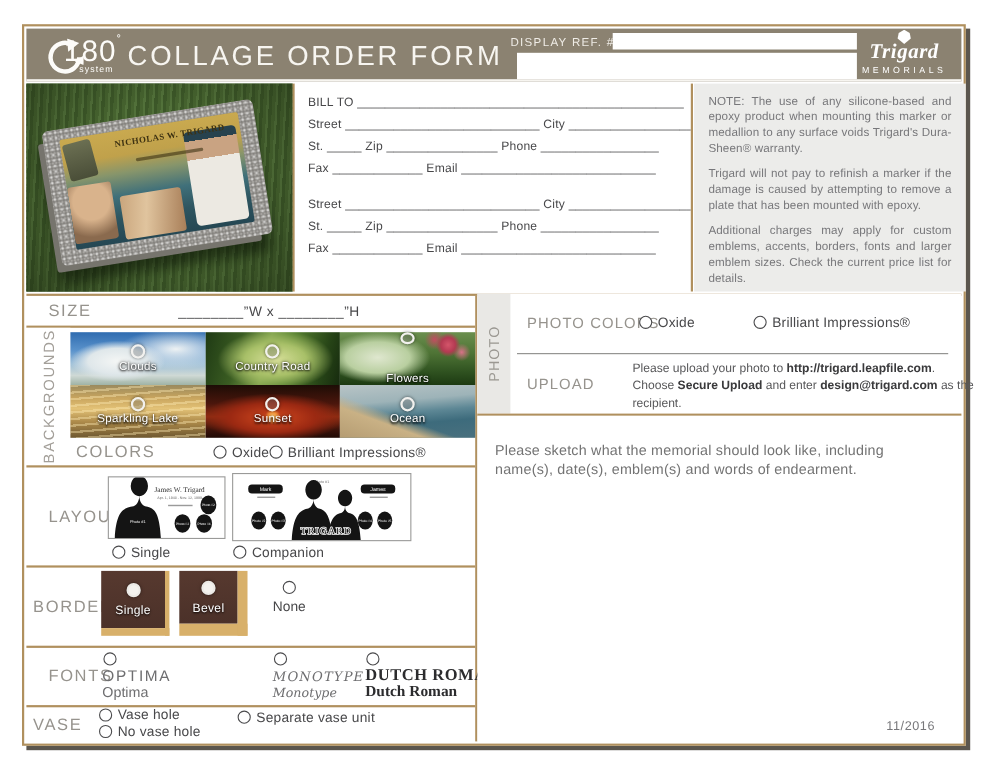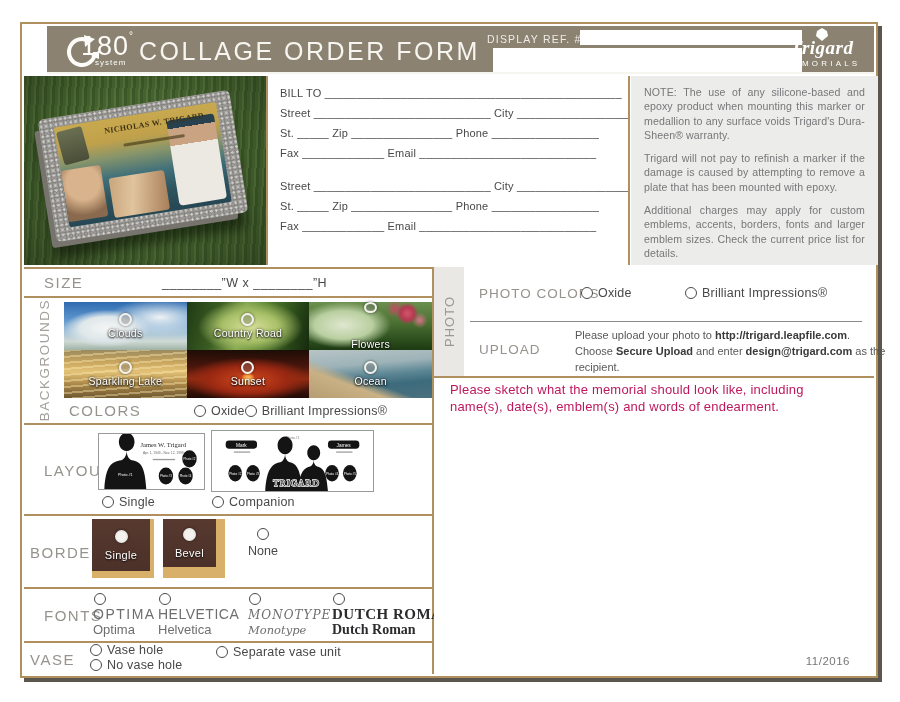--- a/index.html
+++ b/index.html
@@ -4,21 +4,21 @@
 <style>
   * { margin:0; padding:0; box-sizing:border-box; }
   html,body { width:900px; height:702px; background:#ffffff; font-family:"Liberation Sans", sans-serif; }
   .page { position:relative; width:900px; height:702px; background:#fff; overflow:hidden; }
 
   .box { position:absolute; left:20px; top:22px; width:858px; height:656px; background:#fff;
          border:2px solid #b0905e; box-shadow:4px 4px 0 rgba(62,56,47,.85); }
   .inner { position:absolute; inset:2px; }
 
   
-  .header { position:absolute; left:0; right:0; top:0; height:48px; background:#8b8271; border-bottom:2px solid #f7f5f0;margin-left:23px; }
+  .header { position:absolute; left:0; right:0; top:0; height:48px; background:#8b8271; border-bottom:2px solid #f7f5f0; }
   .logo180 { position:absolute; left:18px; top:5px; width:78px; height:40px; color:#fff; }
   .logo180 svg { position:absolute; left:0; top:4px; }
   .logo-num { position:absolute; left:16px; top:0; font-size:27px; font-weight:300; letter-spacing:1px; color:#fdfcf9; }
   .logo-deg { position:absolute; left:64px; top:-1px; font-size:10px; color:#fdfcf9; }
   .logo-sys { position:absolute; left:30px; top:27px; font-size:8px; font-weight:normal; letter-spacing:1px; color:#fdfcf9; }
   .hdr-title { position:absolute; left:92px; top:0; line-height:50px; font-size:25px; font-weight:300;
                letter-spacing:2.5px; color:#f7f5f0; white-space:nowrap; }
   .dr-label { position:absolute; left:440px; top:7px; font-size:10.5px; letter-spacing:1.2px; color:#efece6; }
   .dr-box1 { position:absolute; left:533px; top:4px; width:222px; height:15px; background:#fff; border:none; }
   .dr-box2 { position:absolute; left:446px; top:22px; width:309px; height:24px; background:#fff; border:none; }
@@ -154,21 +154,21 @@
   .pc-label { position:absolute; left:15px; top:50%; transform:translateY(-50%); font-size:13.5px; line-height:1.2; letter-spacing:1px; color:#96938d; }
   .pc-row .opt.ox { position:absolute; left:117px; top:19px; }
   .pc-row .opt.bi { position:absolute; left:221px; top:19px; }
   .pc-divider { position:absolute; left:36px; right:12px; top:54px; height:1px; background:#8a8a88; }
   .up-row { position:absolute; left:30px; right:0; top:55px; height:54px; }
   .up-label { position:absolute; left:15px; top:50%; transform:translateY(-50%); font-size:13.5px; letter-spacing:1px; color:#96938d; }
   .up-text { position:absolute; left:111px; top:6px; width:316px; font-size:11px; line-height:1.45; color:#58585a; }
   .up-text b { color:#3a3a3c; }
 
   .sketch-area { position:absolute; left:410px; top:352px; right:0; bottom:0; background:#fff; }
-  .sketch-text { padding:4px 14px 0 16px; font-size:13px; line-height:1.3; color:#be185d; letter-spacing:.2px; }
+  .sketch-text { padding:24px 14px 0 16px; font-size:13px; line-height:1.3; color:#737373; letter-spacing:.2px; }
   .footer-date { position:absolute; right:24px; bottom:7px; font-size:11.5px; color:#77777a; letter-spacing:.5px; }
 </style>
 </head>
 <body>
 
 <div class="page">
   <div class="box">
     <div class="inner">
 
       <div class="header">
@@ -345,25 +345,20 @@
       </div>
       <div class="hdiv" style="left:0; width:408px; top:561px;"></div>
 
       <div class="fonts-row">
         <span class="sec-label row-label-abs" style="left:20px;">FONTS</span>
         <div class="font-col fc-optima">
           <span class="radio"></span>
           <span class="f-display">OPTIMA</span>
           <span class="f-sub">Optima</span>
         </div>
-        <div class="font-col fc-helvetica">
-          <span class="radio"></span>
-          <span class="f-display">HELVETICA</span>
-          <span class="f-sub">Helvetica</span>
-        </div>
         <div class="font-col fc-monotype">
           <span class="radio"></span>
           <span class="f-display">MONOTYPE</span>
           <span class="f-sub">Monotype</span>
         </div>
         <div class="font-col fc-dutch">
           <span class="radio"></span>
           <span class="f-display">DUTCH ROMAN</span>
           <span class="f-sub">Dutch Roman</span>
         </div>

